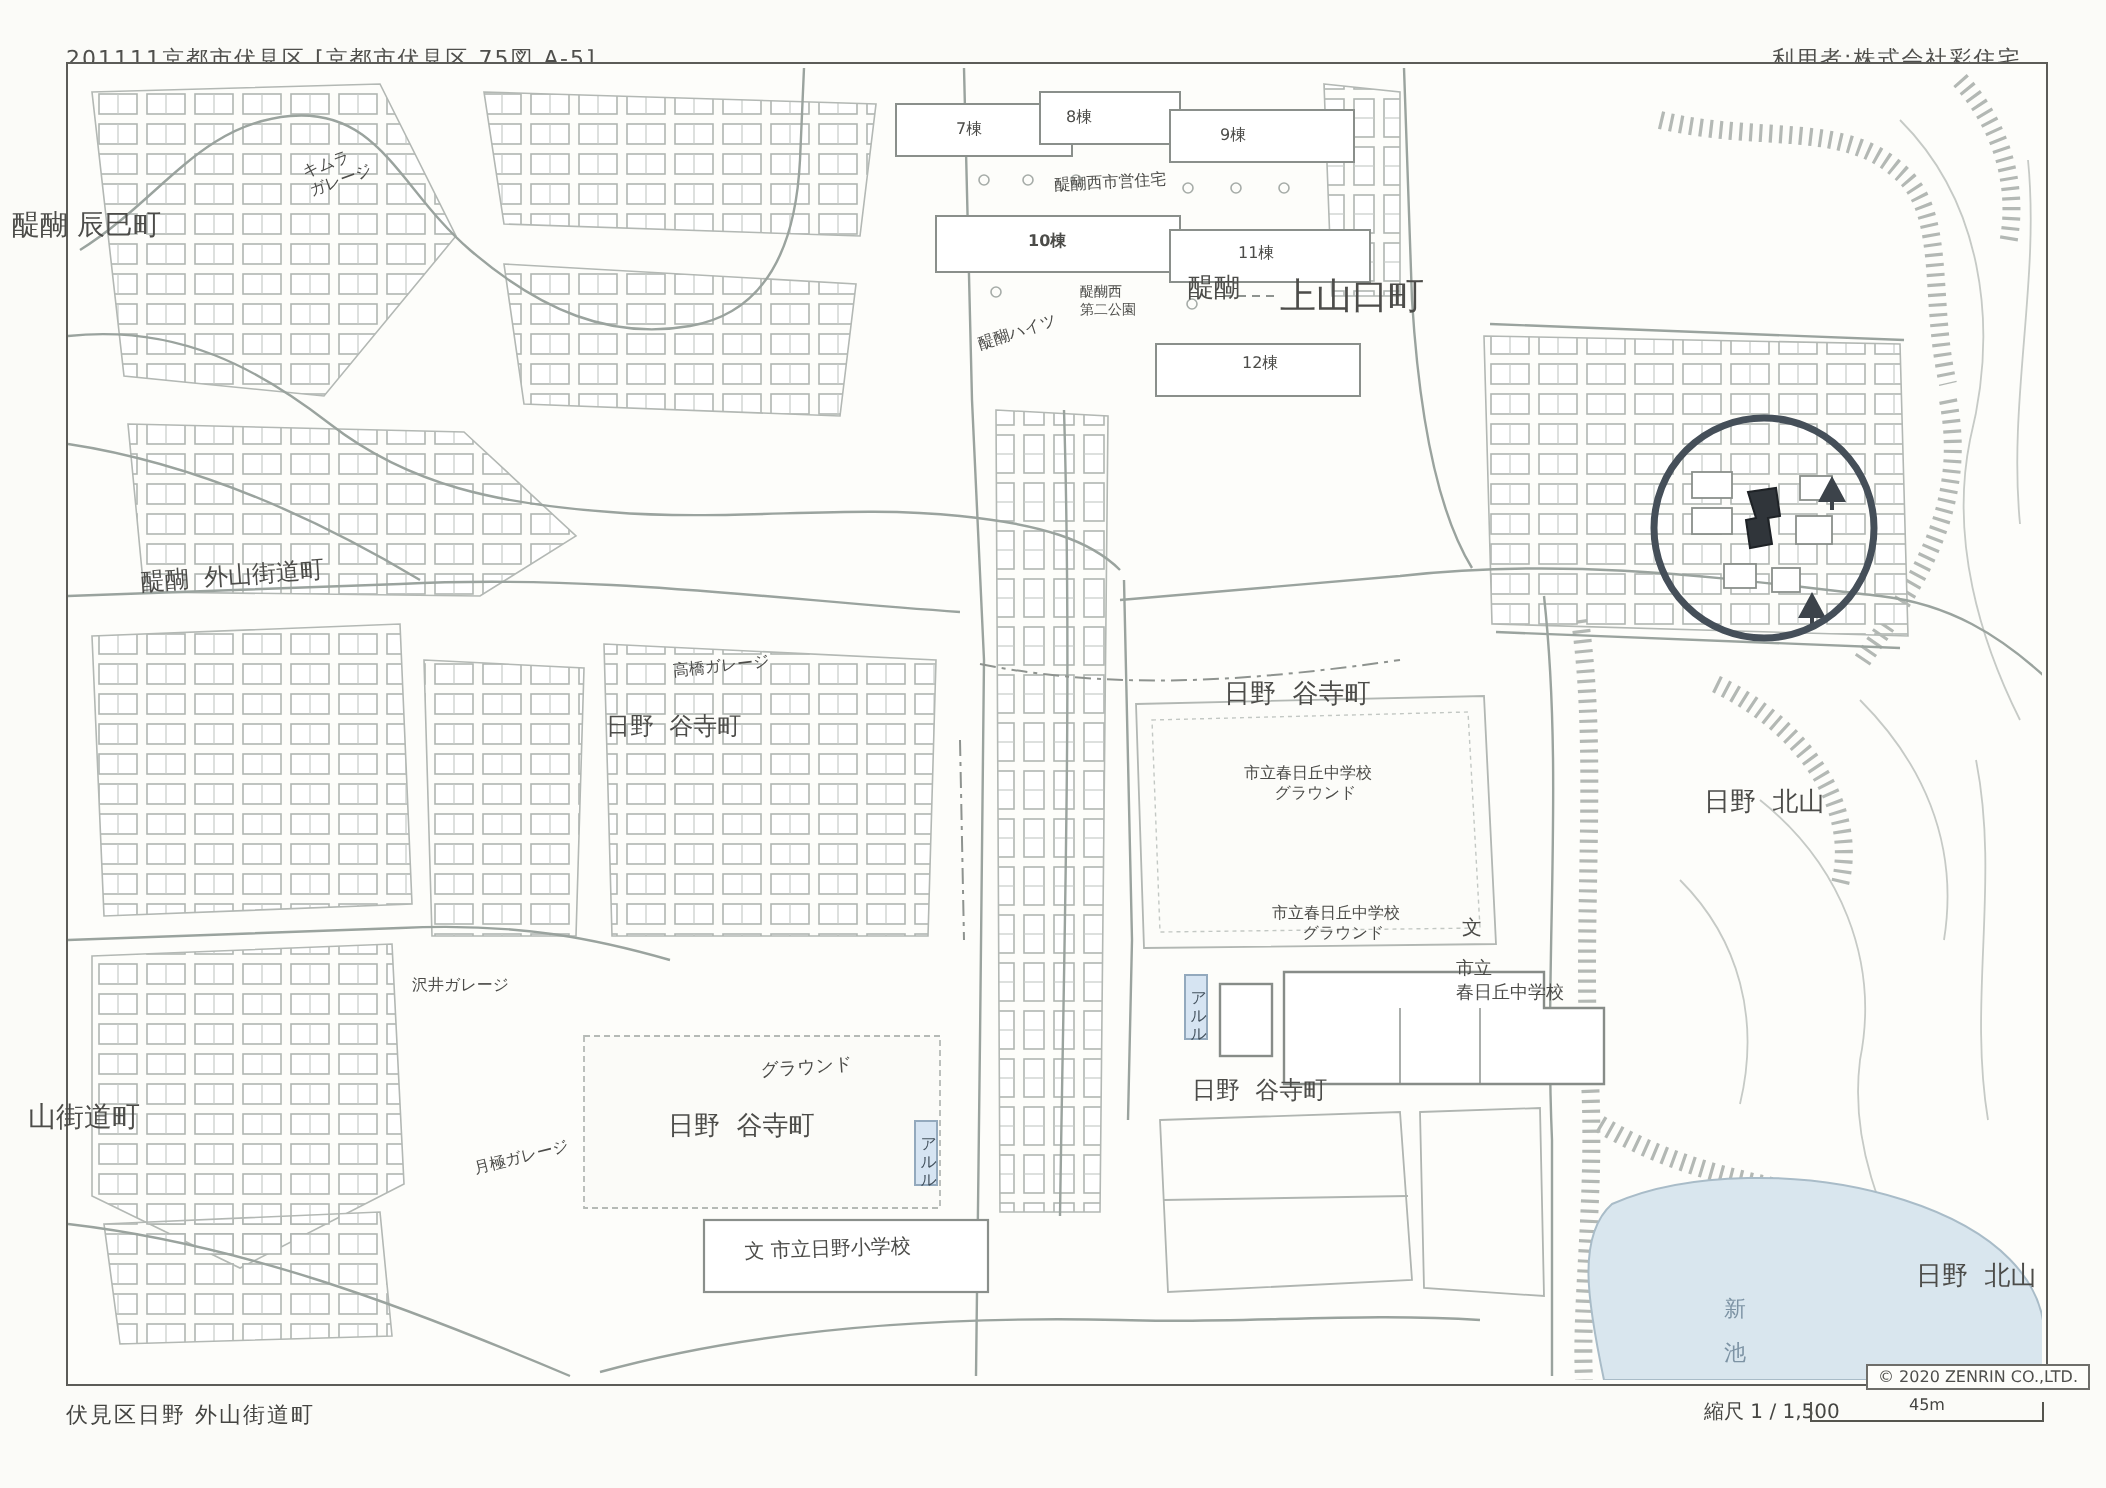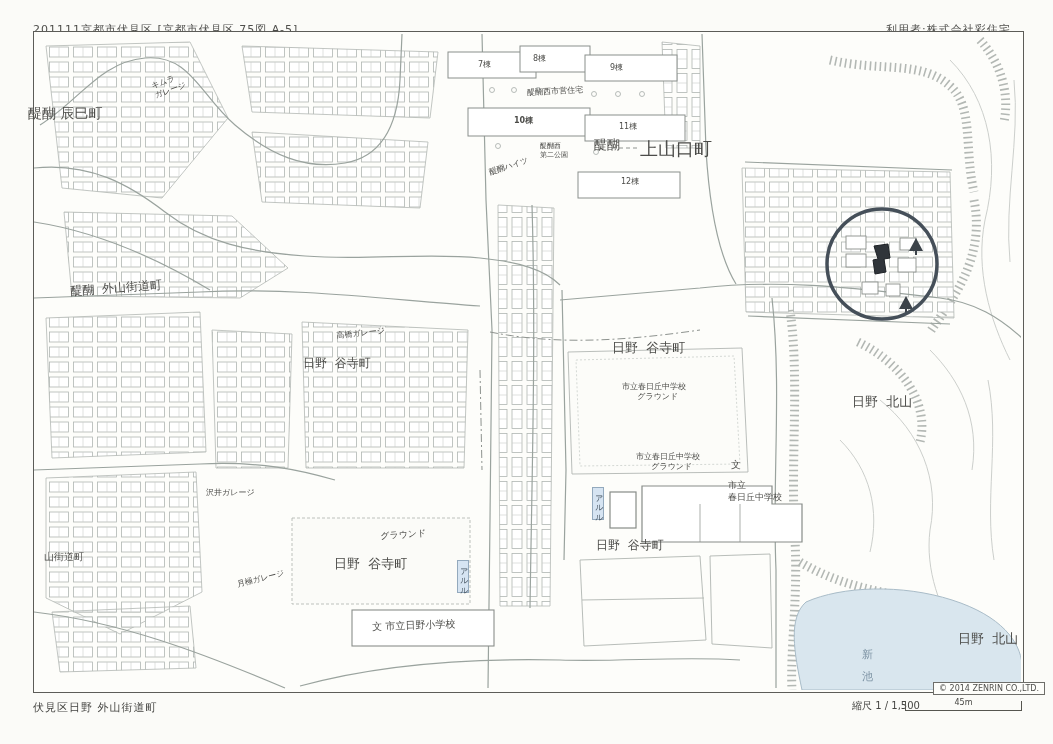--- a/index.html
+++ b/index.html
@@ -168,25 +168,25 @@
         <path d="M916,238 l7,13 l-14,0 Z"></path>
           <rect x="915" y="251" width="2" height="4"></rect>
         <path d="M906,296 l7,13 l-14,0 Z"></path>
           <rect x="905" y="309" width="2" height="4"></rect>
       </g>
 
       <circle cx="882" cy="264" r="55" fill="none" stroke="#454f59" stroke-width="3.5"></circle>
     </g>
   </svg>
 
-  <div class="lbl" style="left:28px;top:104px;font-size:14px;text-align:right;">醍醐 辰巳町</div>
+  <div class="lbl" style="left:6px;top:104px;font-size:14px;text-align:right;">醍醐 辰巳町</div>
   <div class="lbl" style="left:150px;top:82px;font-size:8px;transform:rotate(-20deg);">キムラ
 ガレージ</div>
   <div class="lbl" style="left:70px;top:284px;font-size:12px;transform:rotate(-4deg);">醍醐  外山街道町</div>
-  <div class="lbl" style="left:14px;top:550px;font-size:10px;margin-left:30px;">山街道町</div>
+  <div class="lbl" style="left:14px;top:550px;font-size:14px;">山街道町</div>
   <div class="lbl" style="left:527px;top:88px;font-size:8px;transform:rotate(-3deg);">醍醐西市営住宅</div>
   <div class="lbl" style="left:478px;top:60px;font-size:8px;">7棟</div>
   <div class="lbl" style="left:533px;top:54px;font-size:8px;">8棟</div>
   <div class="lbl" style="left:610px;top:63px;font-size:8px;">9棟</div>
   <div class="lbl" style="left:514px;top:116px;font-size:8px;font-weight:bold;">10棟</div>
   <div class="lbl" style="left:619px;top:122px;font-size:8px;">11棟</div>
   <div class="lbl" style="left:621px;top:177px;font-size:8px;">12棟</div>
   <div class="lbl" style="left:540px;top:142px;font-size:7px;">醍醐西
 第二公園</div>
   <div class="lbl" style="left:488px;top:168px;font-size:8px;transform:rotate(-18deg);">醍醐ハイツ</div>
@@ -209,19 +209,19 @@
   <div class="lbl blue" style="left:862px;top:644px;font-size:11px;line-height:2.0;">新
 池</div>
   <div class="lbl" style="left:336px;top:331px;font-size:8px;transform:rotate(-6deg);">高橋ガレージ</div>
   <div class="lbl" style="left:206px;top:488px;font-size:8px;">沢井ガレージ</div>
   <div class="lbl" style="left:380px;top:531px;font-size:9px;transform:rotate(-4deg);">グラウンド</div>
   <div class="lbl" style="left:236px;top:580px;font-size:8px;transform:rotate(-14deg);">月極ガレージ</div>
   <div class="lbl vert bluebox" style="left:592px;top:487px;font-size:8px;">アルル</div>
   <div class="lbl vert bluebox" style="left:457px;top:560px;font-size:8px;">アルル</div>
 
   <div class="ftr-left">伏見区日野 外山街道町</div>
-  <div class="copyright">© 2014 ZENRIN CO.,LTD.</div>
+  <div class="copyright">© 2020 ZENRIN CO.,LTD.</div>
   <div class="scale-label">縮尺 1 / 1,500</div>
   <div class="scale-bar">
     <span>45m</span>
   </div>
 
 </div>
 
 </body></html>

